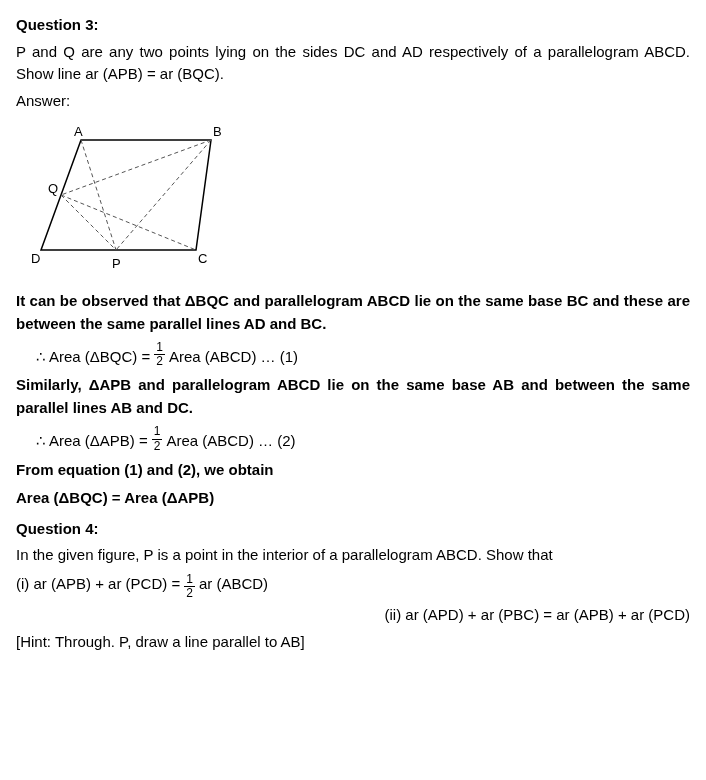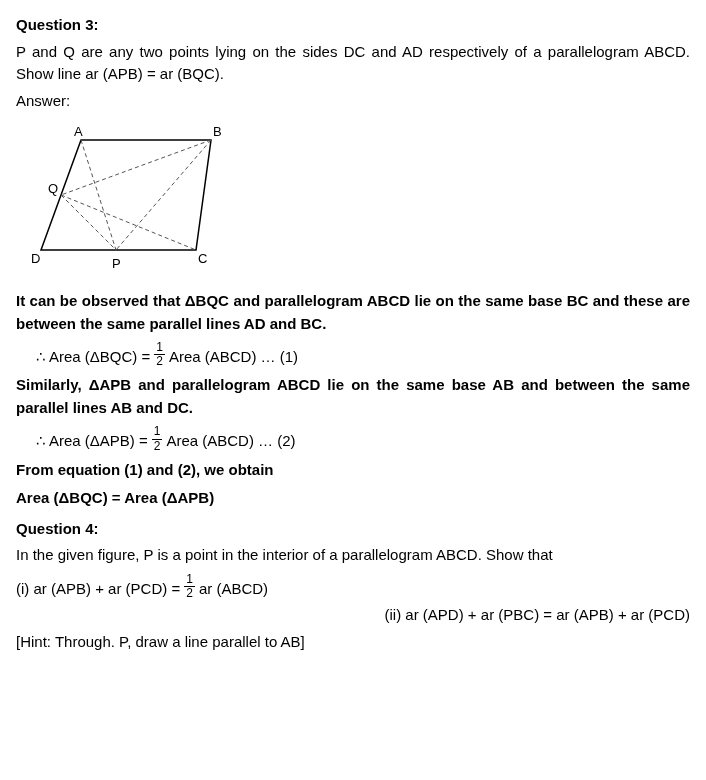--- a/index.html
+++ b/index.html
@@ -67,21 +67,21 @@
       color: #000000;
       font-weight: bold;
       margin: 8px 0 4px 0;
     }
     .q4-text {
       margin-bottom: 4px;
       text-align: justify;
     }
     .q4-formula-block {
       display: flex;
-      align-items: flex-end;
+      align-items: flex-start;
       margin: 6px 0 4px 0;
       font-size: 15px;
     }
     .q4-sub {
       margin-bottom: 2px;
       text-align: right;
     }
     .hint-text {
       margin-top: 4px;
     }

